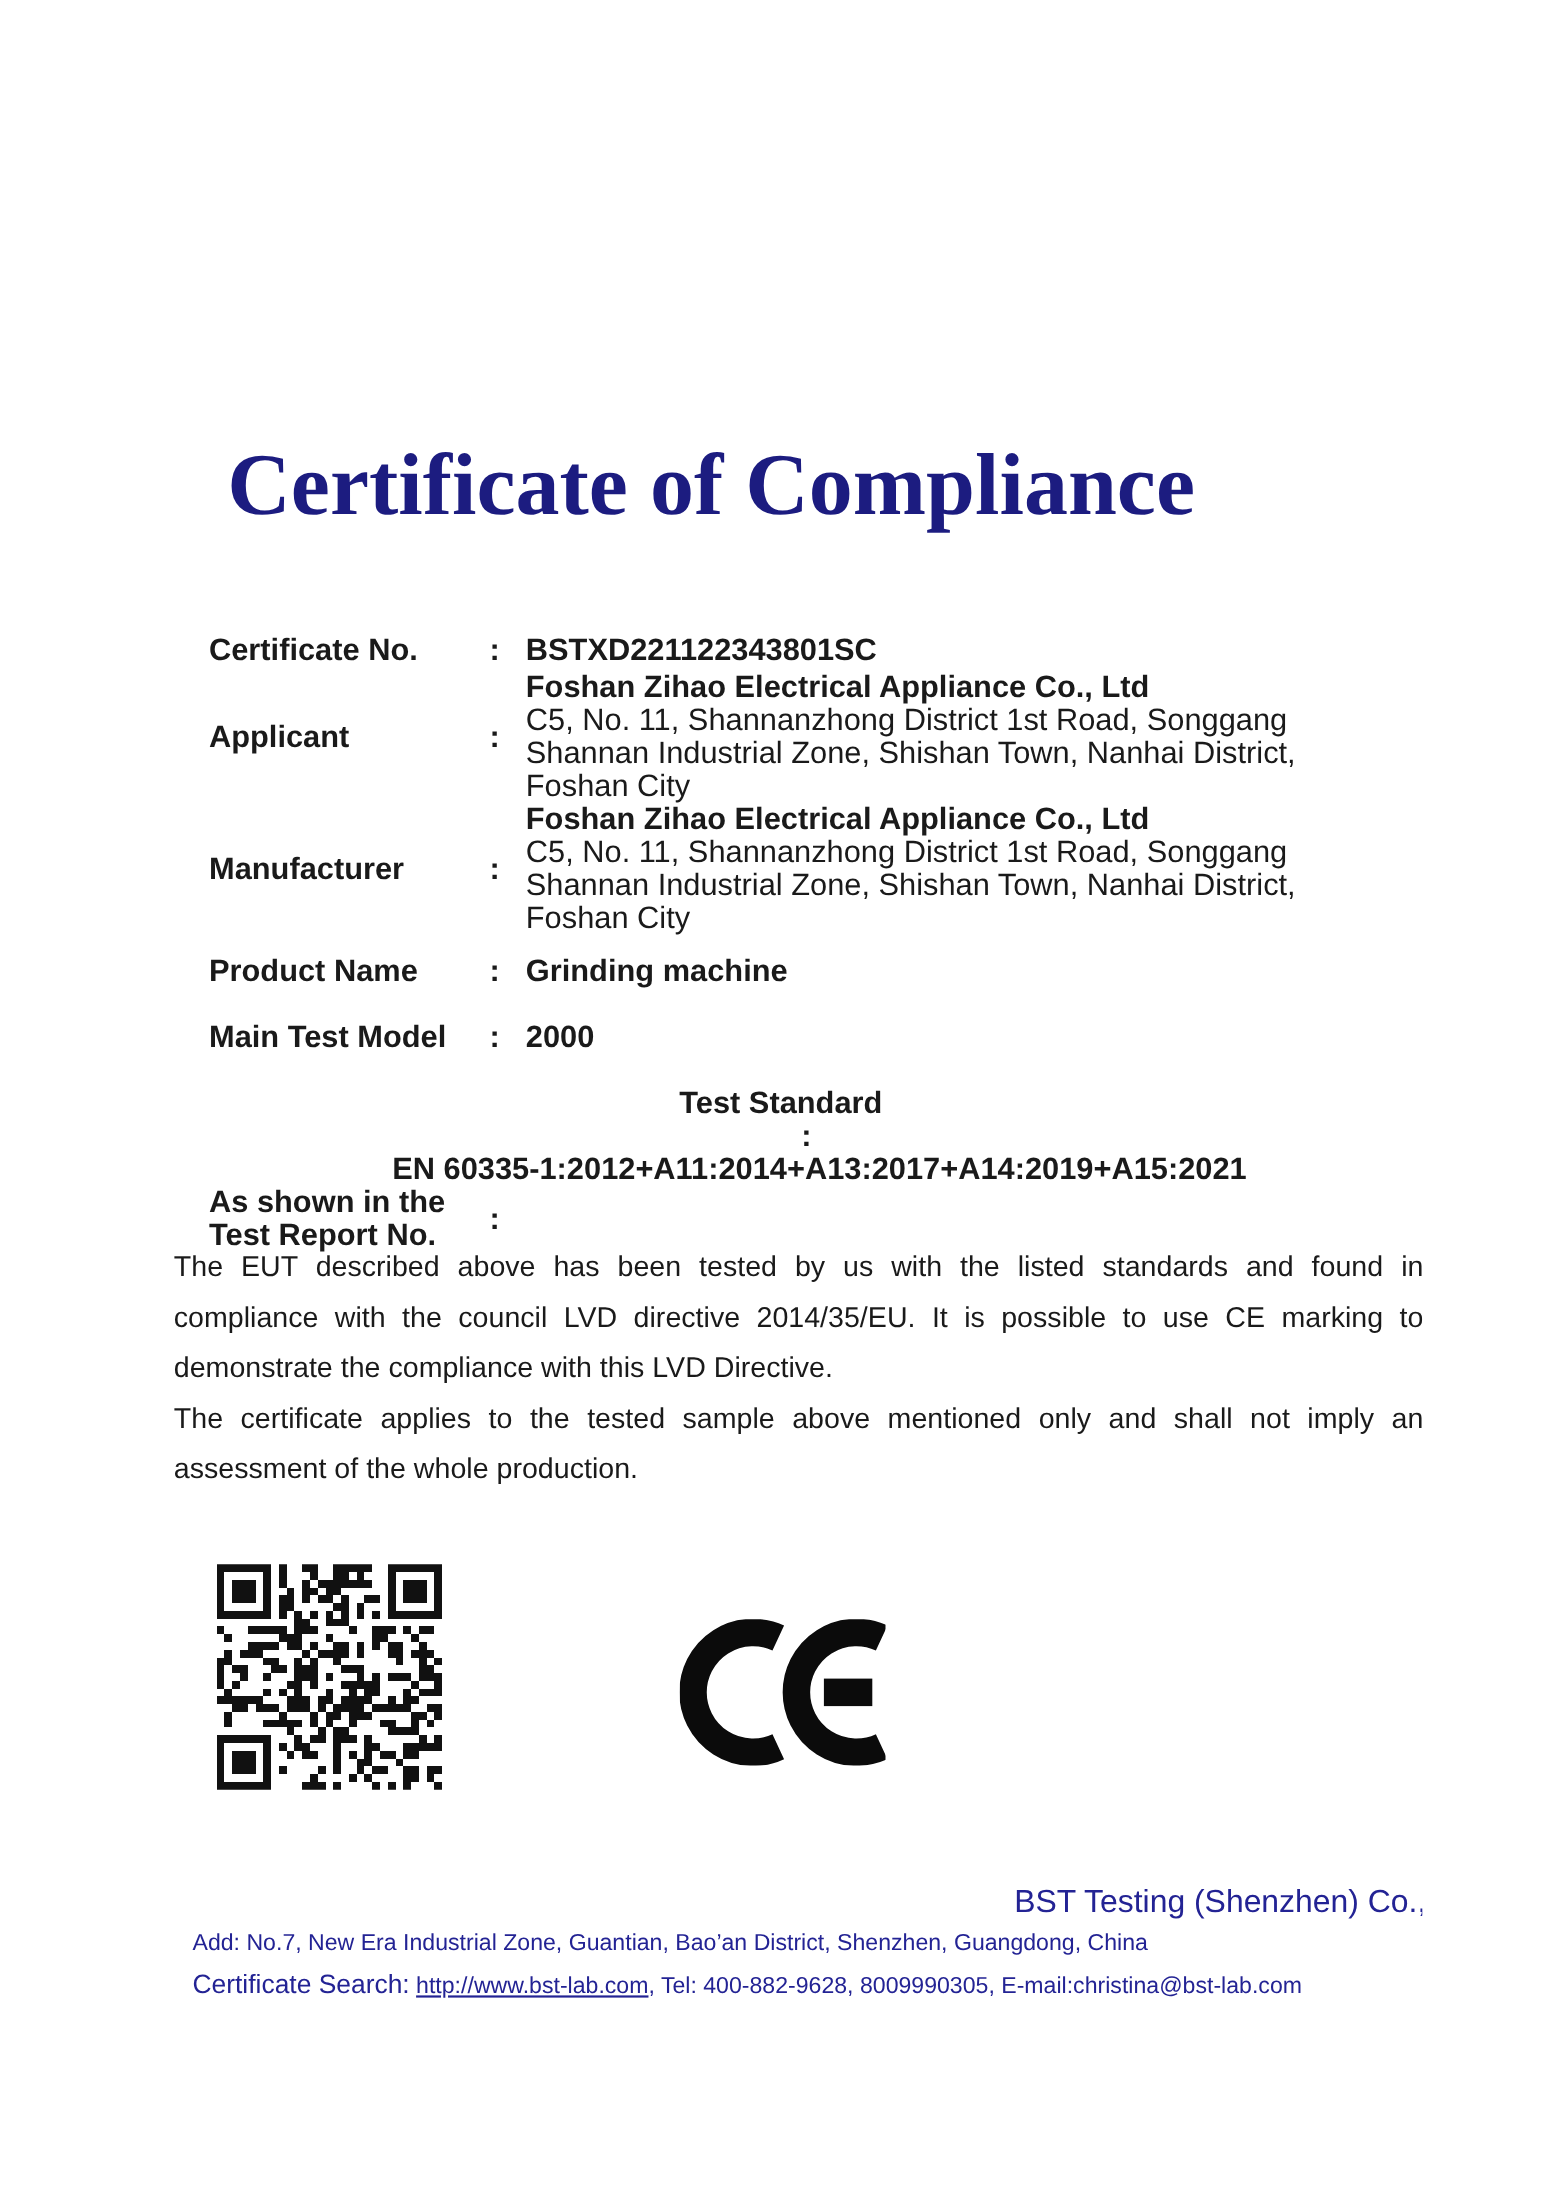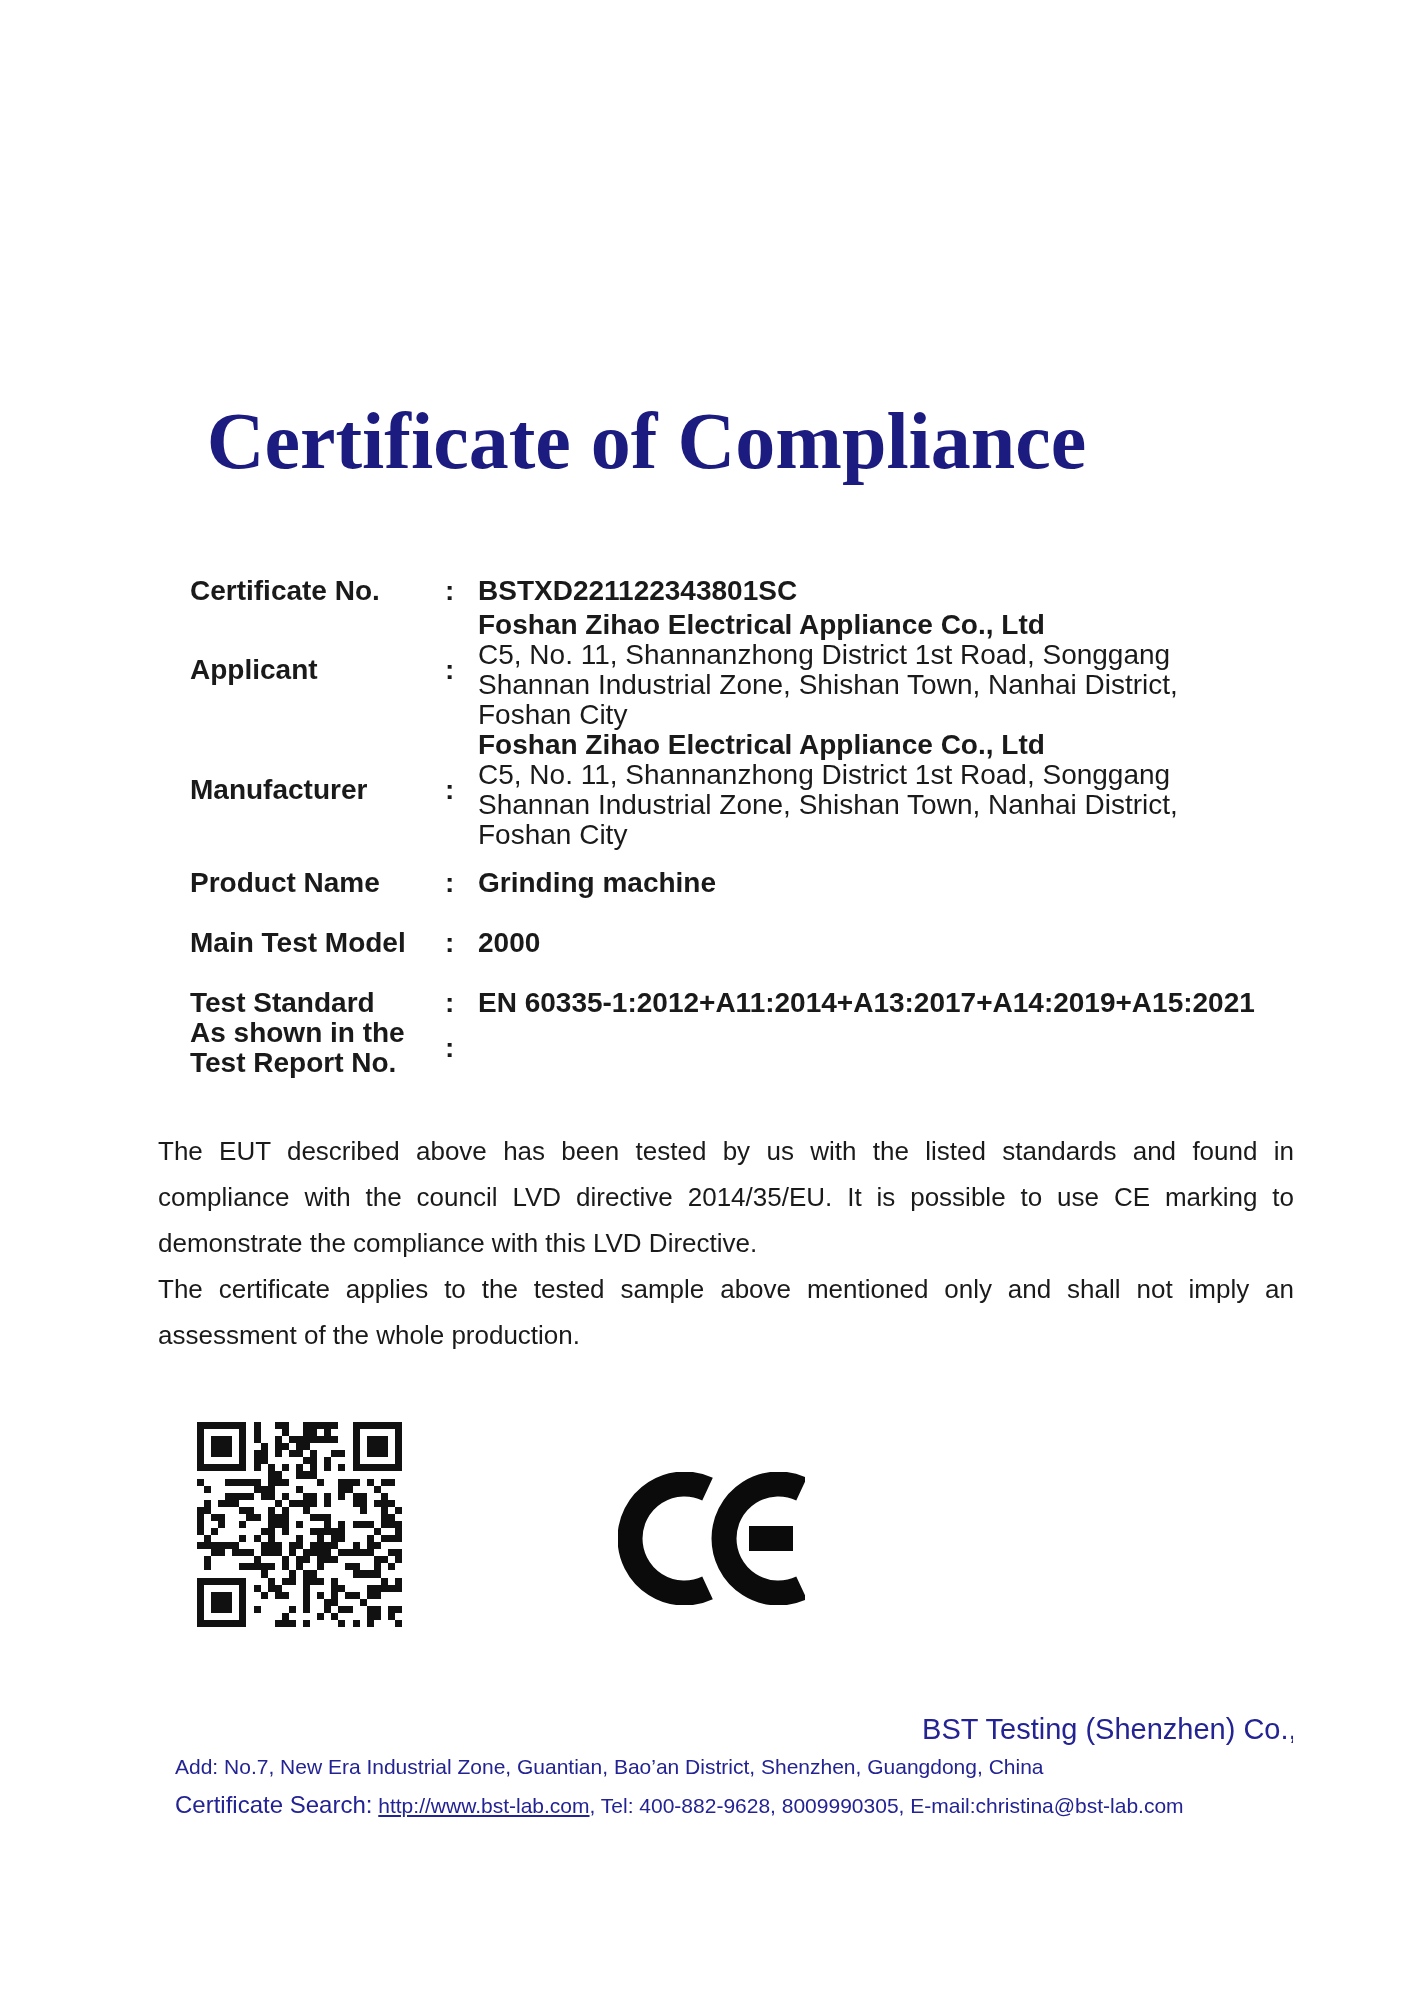--- a/index.html
+++ b/index.html
@@ -96,21 +96,21 @@
     <div class="frow" style="margin-top:30px;">
       <div class="flabel">
           <span>Main Test Model</span>
         </div>
       <div class="fcolon">:</div>
       <div class="fvalue">
         <span class="vline b">2000</span>
       </div>
     </div>
 
-    <div class="frow" style="margin-top:30px;">
+    <div class="frow" style="margin-top:30px;flex-direction:column;">
       <div class="flabel">
           <span>Test Standard</span>
         </div>
       <div class="fcolon">:</div>
       <div class="fvalue">
         <span class="vline b">EN 60335-1:2012+A11:2014+A13:2017+A14:2019+A15:2021</span>
       </div>
     </div>
 
     <div class="frow" style="margin-top:0;">

